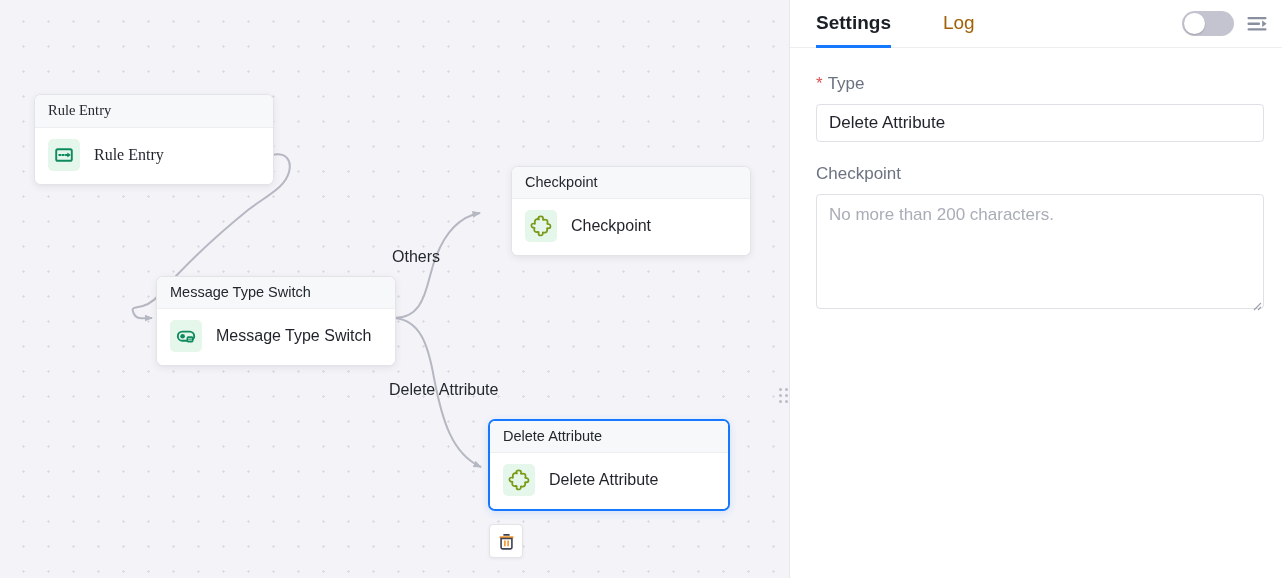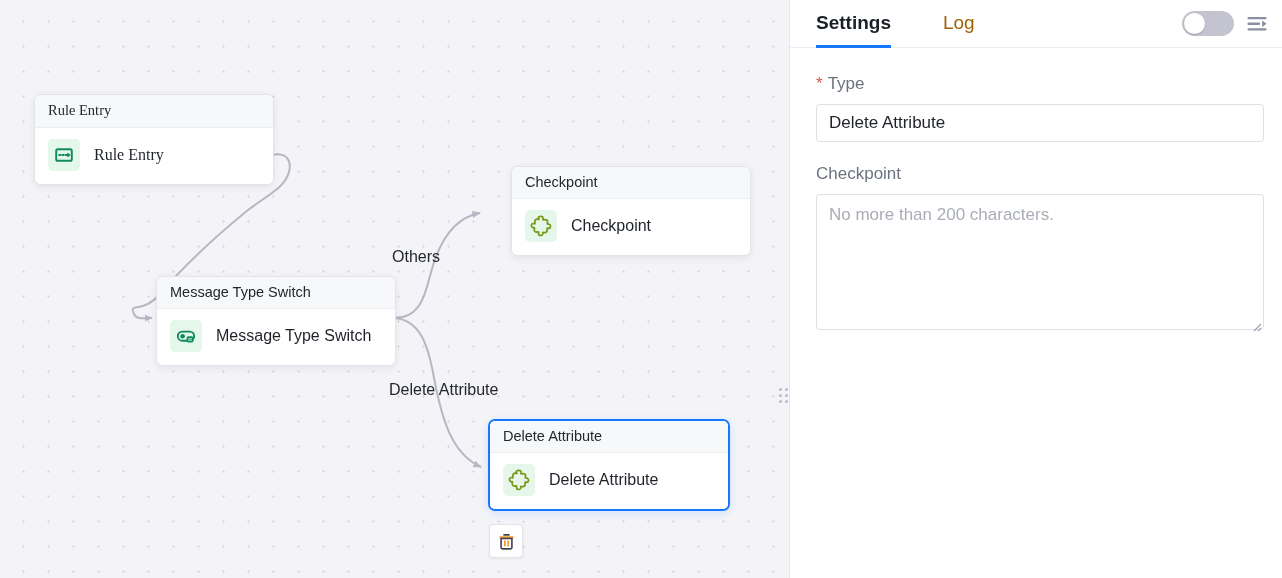--- a/index.html
+++ b/index.html
@@ -192,21 +192,21 @@
     font-size: 17px;
     color: #1f2329;
     font-family: "Liberation Sans", sans-serif;
     background: #fff;
     outline: none;
   }
   .field-gap { height: 22px; }
   .textarea {
     box-sizing: border-box;
     width: 448px;
-    height: 136px;
+    height: 115px;
     border: 1px solid #dfe1e6;
     border-radius: 4px;
     padding: 10px 12px;
     font-size: 17px;
     color: #1f2329;
     font-family: "Liberation Sans", sans-serif;
     background: #fff;
     outline: none;
     resize: none;
   }

